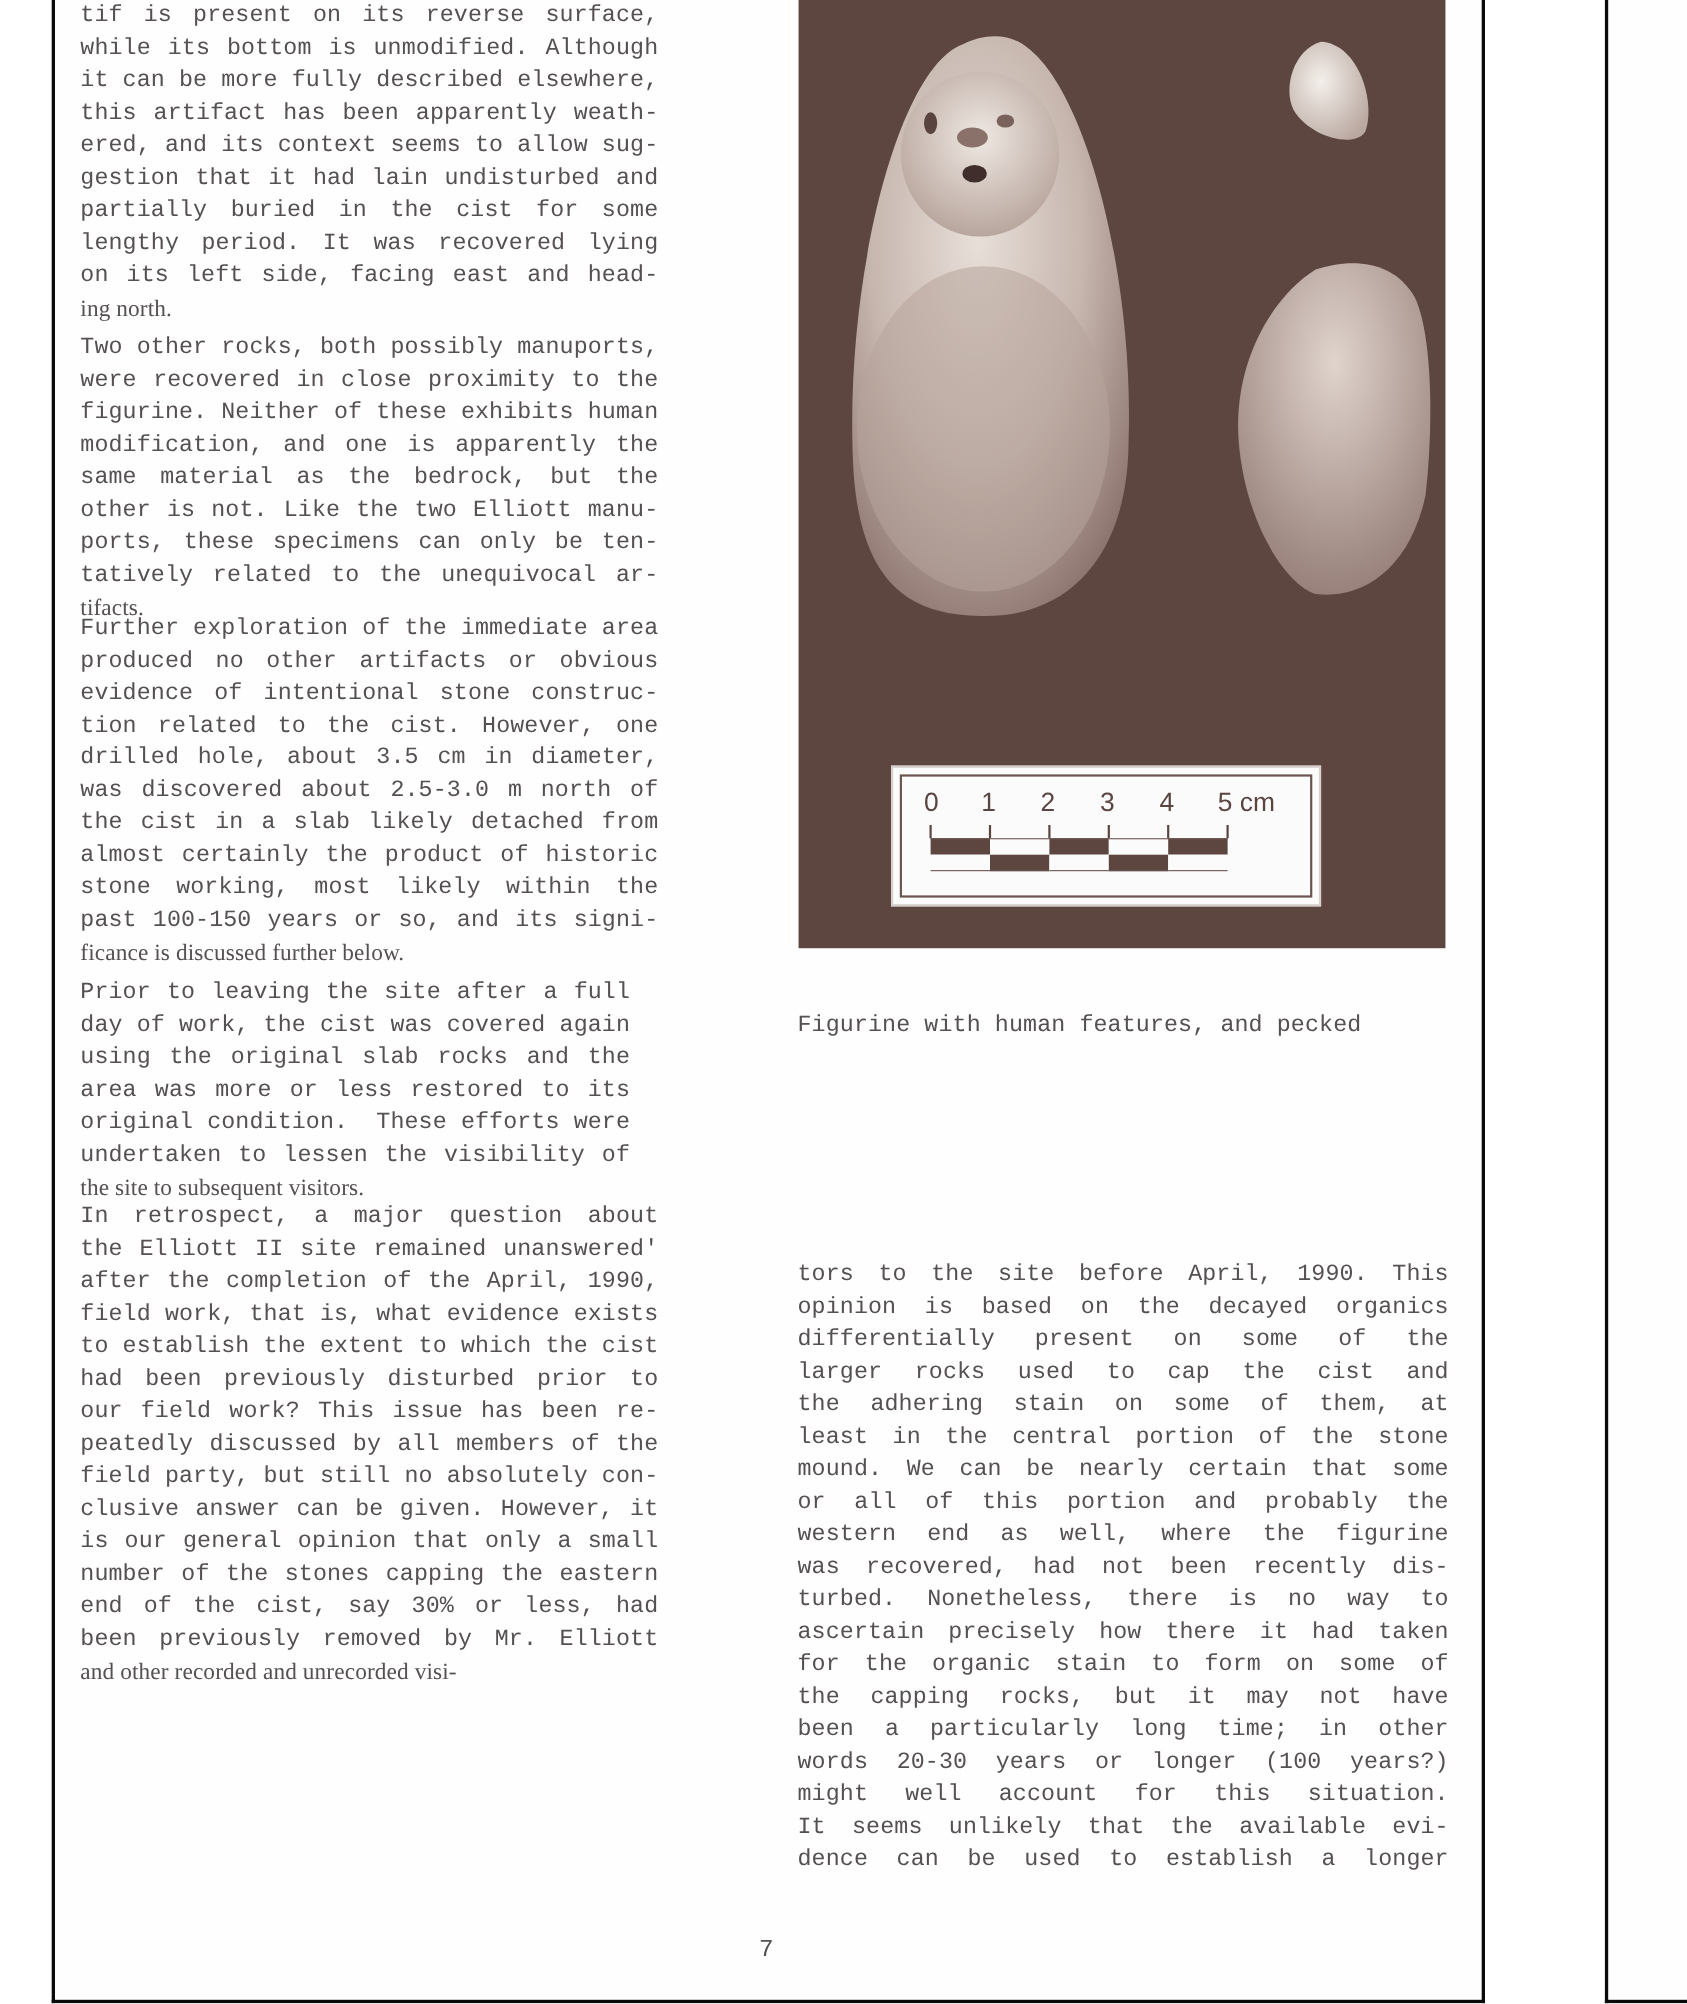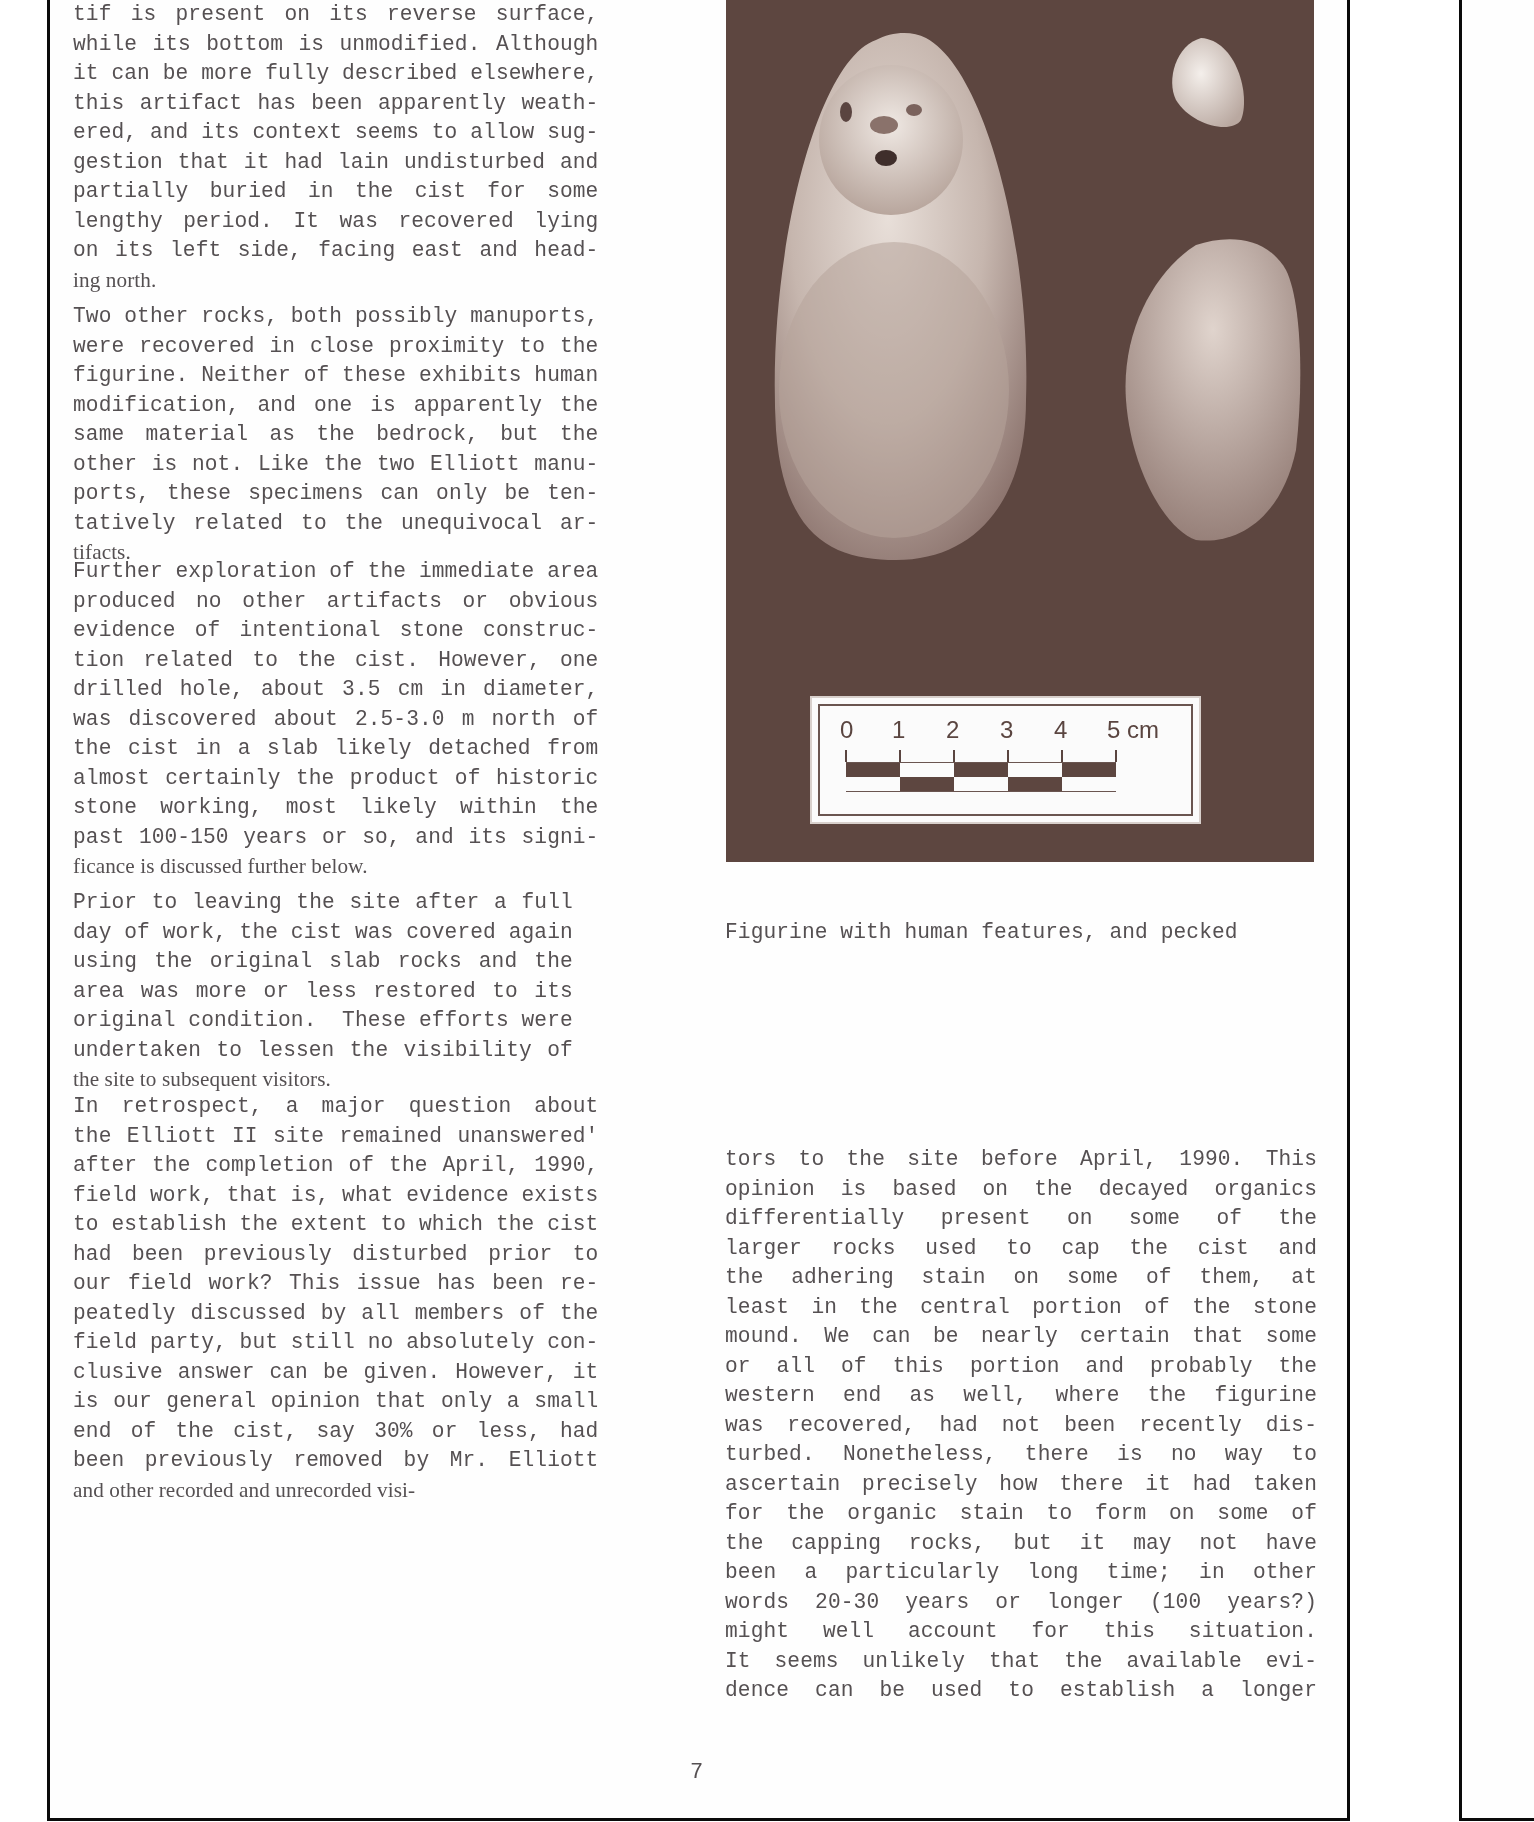--- a/index.html
+++ b/index.html
@@ -116,20 +116,21 @@
       <span class="line">the Elliott II site remained unanswered'</span>
       <span class="line">after the completion of the April, 1990,</span>
       <span class="line">field work, that is, what evidence exists</span>
       <span class="line">to establish the extent to which the cist</span>
       <span class="line">had been previously disturbed prior to</span>
       <span class="line">our field work? This issue has been re-</span>
       <span class="line">peatedly discussed by all members of the</span>
       <span class="line">field party, but still no absolutely con-</span>
       <span class="line">clusive answer can be given. However, it</span>
       <span class="line">is our general opinion that only a small</span>
+      <span class="line">number of the stones capping the eastern</span>
       <span class="line">end of the cist, say 30% or less, had</span>
       <span class="line">been previously removed by Mr. Elliott</span>
       <span class="line last">and other recorded and unrecorded visi-</span>
     </div>
 </div>
 
 <div id="figure-photo">
   <svg viewBox="0 0 588 862" preserveAspectRatio="none">
     <defs>
       <radialGradient id="gStone" cx="45%" cy="35%" r="70%">

